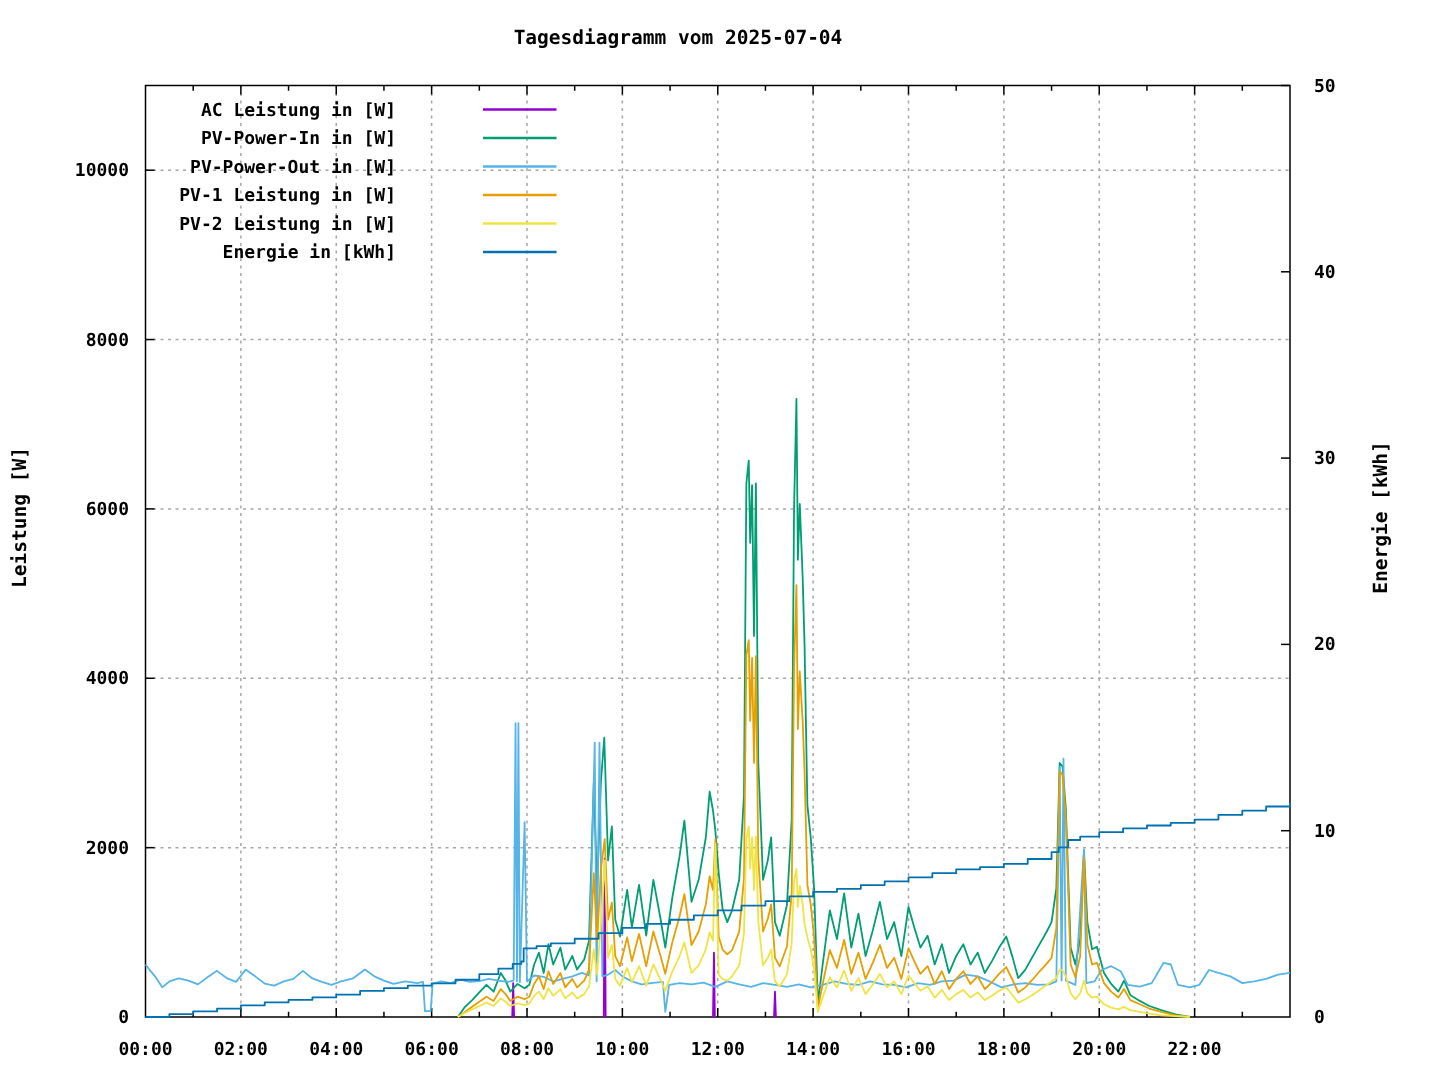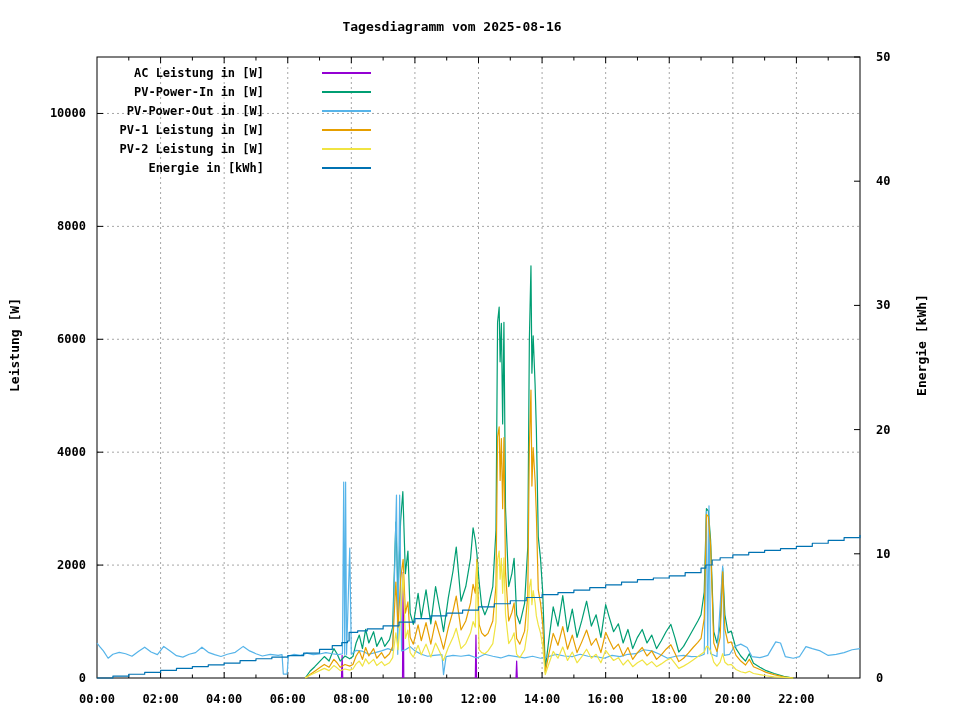--- a/index.html
+++ b/index.html
@@ -129,16 +129,16 @@
       <path d="M341.48 678.00L342.11 655.42L342.75 678.00" fill="none" stroke="#9400D3" stroke-width="1.2" stroke-linejoin="round" stroke-linecap="butt"></path>
       <path d="M402.52 678.00L403.15 572.43L403.79 678.00" fill="none" stroke="#9400D3" stroke-width="1.2" stroke-linejoin="round" stroke-linecap="butt"></path>
       <path d="M475.32 678.00L475.96 635.09L476.59 678.00" fill="none" stroke="#9400D3" stroke-width="1.2" stroke-linejoin="round" stroke-linecap="butt"></path>
       <path d="M516.01 678.00L516.65 661.06L517.29 678.00" fill="none" stroke="#9400D3" stroke-width="1.2" stroke-linejoin="round" stroke-linecap="butt"></path>
       <path d="M305.24 678.00L310.00 671.23L314.77 666.71L319.54 661.63L324.31 656.55L329.08 661.06L333.85 648.64L337.03 653.72L340.21 661.06L344.98 655.98L349.74 658.81L352.92 656.55L356.10 643.00L359.28 635.09L362.46 648.64L365.64 629.45L368.82 643.00L373.59 631.71L376.77 646.39L381.54 637.35L384.71 646.39L389.48 639.61L392.66 627.19L395.84 522.19L398.07 593.32L400.61 521.06L402.84 491.70L405.38 573.56L407.92 550.98L410.15 613.08L413.33 624.37L418.10 593.32L421.27 618.16L426.04 589.93L430.81 623.80L435.58 586.54L440.35 612.51L443.53 631.71L448.30 597.83L453.07 570.74L456.25 547.03L461.01 601.22L465.78 586.54L470.55 558.32L473.10 527.83L475.32 540.25L476.91 553.80L479.14 582.03L481.68 605.74L484.86 614.77L488.04 606.87L492.81 586.54L495.99 530.09L497.57 322.34L499.16 307.09L500.12 361.85L501.39 323.47L502.66 423.95L503.93 322.34L505.52 508.64L508.70 586.54L511.88 573.56L514.11 558.32L516.65 614.77L519.83 623.80L524.60 603.48L527.78 547.03L529.37 339.27L530.96 265.88L531.91 373.15L533.18 335.89L535.09 384.44L536.36 429.60L538.27 536.86L540.49 558.32L542.72 592.19L545.26 668.97L548.44 643.00L553.21 606.87L557.98 626.06L562.75 595.58L567.52 631.71L572.29 609.13L577.05 637.35L581.82 620.42L586.59 601.22L591.36 626.06L596.13 614.77L600.90 637.35L605.67 604.61L609.48 618.16L613.61 631.71L618.38 623.80L623.15 643.00L627.92 629.45L632.69 648.64L637.46 637.35L642.23 629.45L647.00 643.00L651.76 635.09L656.53 648.64L661.30 640.74L666.07 631.71L670.84 624.37L674.97 637.92L678.79 652.03L683.56 646.39L688.33 637.92L693.09 629.45L697.86 620.98L701.04 614.77L704.22 592.19L706.45 508.64L708.35 510.89L710.58 539.69L713.76 631.71L716.94 643.00L720.12 626.06L722.66 567.91L724.89 614.77L728.06 632.84L731.24 631.14L736.01 648.64L740.78 655.98L745.55 661.06L749.37 653.72L753.50 663.32L759.86 667.27L766.21 670.66L774.16 673.48L783.70 676.31L793.24 678.00" fill="none" stroke="#009E73" stroke-width="1.2" stroke-linejoin="round" stroke-linecap="butt"></path>
       <path d="M97.00 643.00L99.54 646.39L103.36 650.90L108.13 658.24L112.90 654.29L119.25 652.31L125.61 653.72L131.97 656.26L138.33 651.47L144.69 647.23L151.05 652.03L157.40 654.57L163.76 646.39L170.12 650.90L176.48 655.70L182.84 657.11L189.20 654.29L195.55 652.60L201.91 647.23L208.27 652.31L214.63 654.57L220.99 656.55L227.35 654.29L235.29 652.31L243.24 646.39L249.60 650.90L255.96 653.72L262.32 655.98L270.26 654.29L278.21 655.42L282.03 654.57L283.30 674.05L287.11 674.05L288.39 655.98L294.11 654.29L300.47 655.42L306.82 653.16L313.18 654.57L319.54 654.01L325.90 652.60L332.26 653.72L338.62 654.57L342.43 653.72L343.70 482.10L344.66 654.29L345.61 482.10L346.56 654.85L349.74 548.15L351.33 654.29L356.10 650.34L362.46 651.18L368.82 654.29L375.18 652.60L381.54 650.90L387.89 648.64L392.66 650.34L396.48 495.09L397.75 654.29L399.66 495.09L401.56 650.90L405.38 649.77L410.15 646.67L414.92 650.90L421.27 654.29L427.63 656.26L433.99 655.42L441.94 654.57L443.53 674.61L446.07 656.55L453.07 655.42L461.01 656.26L468.96 655.14L476.91 657.96L484.86 654.29L492.81 656.26L500.75 657.96L508.70 655.42L516.65 656.55L524.60 657.96L532.55 656.26L540.49 658.24L548.44 656.55L556.39 654.29L564.34 655.98L572.29 656.55L580.23 654.29L588.18 656.26L596.13 656.55L604.08 658.24L612.02 655.42L619.97 656.55L627.92 654.29L635.87 653.72L643.82 649.77L651.76 650.90L659.71 654.29L667.66 658.24L675.61 656.26L683.56 655.42L691.50 656.55L699.45 656.26L704.22 654.29L706.45 511.46L707.72 653.72L708.99 505.81L710.58 653.72L716.94 656.55L722.66 566.22L724.25 655.42L729.65 654.29L734.42 646.67L740.78 644.13L747.14 647.51L751.91 656.55L759.86 657.68L767.80 655.42L775.75 641.87L780.52 643.00L785.29 656.55L793.24 658.24L799.60 656.55L805.95 646.67L812.31 648.64L820.26 650.90L828.21 655.42L836.16 654.29L844.10 652.60L852.05 649.77L860.00 648.64" fill="none" stroke="#56B4E9" stroke-width="1.2" stroke-linejoin="round" stroke-linecap="butt"></path>
       <path d="M305.24 678.00L310.00 674.61L314.77 671.23L319.54 667.84L324.31 664.45L329.08 667.27L333.85 659.37L337.03 662.76L340.21 667.27L344.98 664.45L349.74 666.14L352.92 664.45L356.10 655.98L359.28 650.90L362.46 659.37L365.64 647.51L368.82 655.98L373.59 648.64L376.77 658.24L381.54 652.60L384.71 658.24L389.48 653.72L392.66 646.39L395.84 582.03L398.07 627.19L400.61 579.20L403.15 559.45L405.38 613.08L407.92 601.79L410.15 637.35L413.33 644.13L418.10 624.93L421.27 640.74L426.04 622.67L430.81 644.13L435.58 620.98L440.35 637.35L443.53 649.21L448.30 627.76L453.07 610.82L456.25 596.14L461.01 630.01L465.78 620.98L470.55 602.92L473.10 584.29L475.32 593.32L476.91 559.45L479.14 624.37L481.68 632.84L484.86 636.22L488.04 633.40L492.81 620.98L495.99 585.41L497.57 436.94L499.16 426.78L500.12 480.41L501.39 438.63L502.66 508.64L503.93 437.50L505.52 571.87L508.70 620.98L511.88 612.51L514.11 602.92L516.65 638.48L519.83 644.13L524.60 631.14L527.78 596.14L529.37 446.54L530.96 390.08L531.91 486.05L533.18 447.67L535.09 480.41L536.36 514.28L538.27 589.93L540.49 602.92L542.72 624.37L545.26 672.35L548.44 655.98L553.21 633.40L557.98 645.26L562.75 626.63L567.52 649.21L572.29 635.09L577.05 652.60L581.82 641.87L586.59 630.01L591.36 645.26L596.13 638.48L600.90 652.60L605.67 632.27L609.48 640.74L613.61 649.21L618.38 644.13L623.15 655.98L627.92 647.51L632.69 659.37L637.46 652.60L642.23 647.51L647.00 655.98L651.76 650.90L656.53 659.37L661.30 654.85L666.07 649.21L670.84 644.69L674.97 653.16L678.79 661.63L683.56 658.24L688.33 653.16L693.09 647.51L697.86 642.43L701.04 638.48L704.22 618.72L706.45 514.28L708.35 516.54L710.58 545.33L713.76 643.00L716.94 651.47L720.12 637.35L722.66 571.87L724.89 629.45L728.06 643.00L731.24 641.87L736.01 655.42L740.78 661.06L745.55 665.02L749.37 659.37L753.50 666.71L759.86 669.53L766.21 672.35L774.16 674.61L783.70 676.87L793.24 678.00" fill="none" stroke="#E69F00" stroke-width="1.2" stroke-linejoin="round" stroke-linecap="butt"></path>
       <path d="M305.24 678.00L310.00 675.18L314.77 672.92L319.54 670.66L324.31 668.40L329.08 670.66L333.85 665.58L337.03 667.84L340.21 670.66L344.98 668.97L349.74 670.10L352.92 668.97L356.10 663.89L359.28 661.06L362.46 666.14L365.64 658.81L368.82 663.89L373.59 659.37L376.77 665.58L381.54 661.63L384.71 665.58L389.48 662.76L392.66 657.68L395.84 632.84L398.07 649.77L400.61 615.90L403.15 573.56L405.38 638.48L407.92 630.01L410.15 652.60L413.33 657.11L418.10 645.26L421.27 654.85L426.04 644.13L430.81 657.11L435.58 643.00L440.35 653.16L443.53 660.50L448.30 647.51L453.07 637.35L456.25 628.32L461.01 648.64L465.78 643.56L470.55 632.84L473.10 621.55L475.32 627.19L476.91 562.27L479.14 649.77L481.68 652.60L484.86 653.72L488.04 650.90L492.81 643.56L495.99 622.11L497.57 559.45L499.16 550.98L500.12 579.20L501.39 558.32L502.66 593.32L503.93 557.75L505.52 614.21L508.70 643.56L511.88 638.48L514.11 632.84L516.65 654.29L519.83 657.68L524.60 649.77L527.78 628.88L529.37 587.67L530.96 579.20L531.91 604.61L533.18 590.50L535.09 602.92L536.36 615.90L538.27 624.93L540.49 632.84L542.72 645.82L545.26 674.61L548.44 665.02L553.21 651.47L557.98 658.24L562.75 646.95L567.52 660.50L572.29 652.03L577.05 662.76L581.82 656.55L586.59 649.21L591.36 658.24L596.13 654.29L600.90 662.76L605.67 650.34L609.48 655.42L613.61 660.50L618.38 657.68L623.15 665.02L627.92 659.93L632.69 666.71L637.46 662.76L642.23 659.93L647.00 665.02L651.76 661.63L656.53 666.71L661.30 663.89L666.07 660.50L670.84 658.24L674.97 663.32L678.79 668.40L683.56 666.14L688.33 663.32L693.09 659.93L697.86 656.55L701.04 654.29L704.22 652.03L706.45 646.39L708.35 646.95L710.58 650.90L713.76 662.19L716.94 666.14L720.12 662.19L722.66 653.72L724.89 662.19L728.06 665.02L731.24 664.45L736.01 669.53L740.78 671.79L745.55 672.92L749.37 671.23L753.50 673.48L759.86 674.61L766.21 675.74L774.16 676.87L783.70 677.44L793.24 678.00" fill="none" stroke="#F0E442" stroke-width="1.2" stroke-linejoin="round" stroke-linecap="butt"></path>
       <path d="M97.00 678.00H112.90V676.14H128.79V674.27H144.69V672.41H160.58V670.30H176.48V668.31H192.38V666.57H208.27V664.96H224.17V663.10H240.06V660.61H255.96V658.75H271.85V657.13H287.75V655.64H303.65V653.16H319.54V649.43H332.26V645.71H341.80V642.60H347.52V640.99H349.11V632.29H357.69V630.80H367.23V628.94H383.13V625.84H399.02V622.11H414.92V618.63H430.81V615.90H446.71V613.17H462.60V610.19H478.50V606.96H494.40V603.73H510.29V600.75H526.19V597.52H542.08V594.54H557.98V592.55H573.88V590.07H589.77V587.58H605.67V584.85H621.56V582.12H637.46V579.63H653.35V578.02H669.25V575.91H685.15V572.68H701.04V568.08H705.81V564.98H712.17V560.01H720.12V557.77H732.83V554.79H748.73V552.31H764.63V550.32H780.52V548.58H796.42V546.35H812.31V543.24H828.21V540.39H844.10V537.65H860.00V534.92" fill="none" stroke="#0072B2" stroke-width="1.2" stroke-linejoin="round" stroke-linecap="butt"></path>
     </svg>
-  <div class="lbl title">Tagesdiagramm vom 2025-08-16</div>
+  <div class="lbl title">Tagesdiagramm vom 2025-07-04</div>
   <div class="lbl ylabel">Leistung [W]</div>
   <div class="lbl y2label">Energie [kWh]</div>
 </div>
 
 </body></html>

